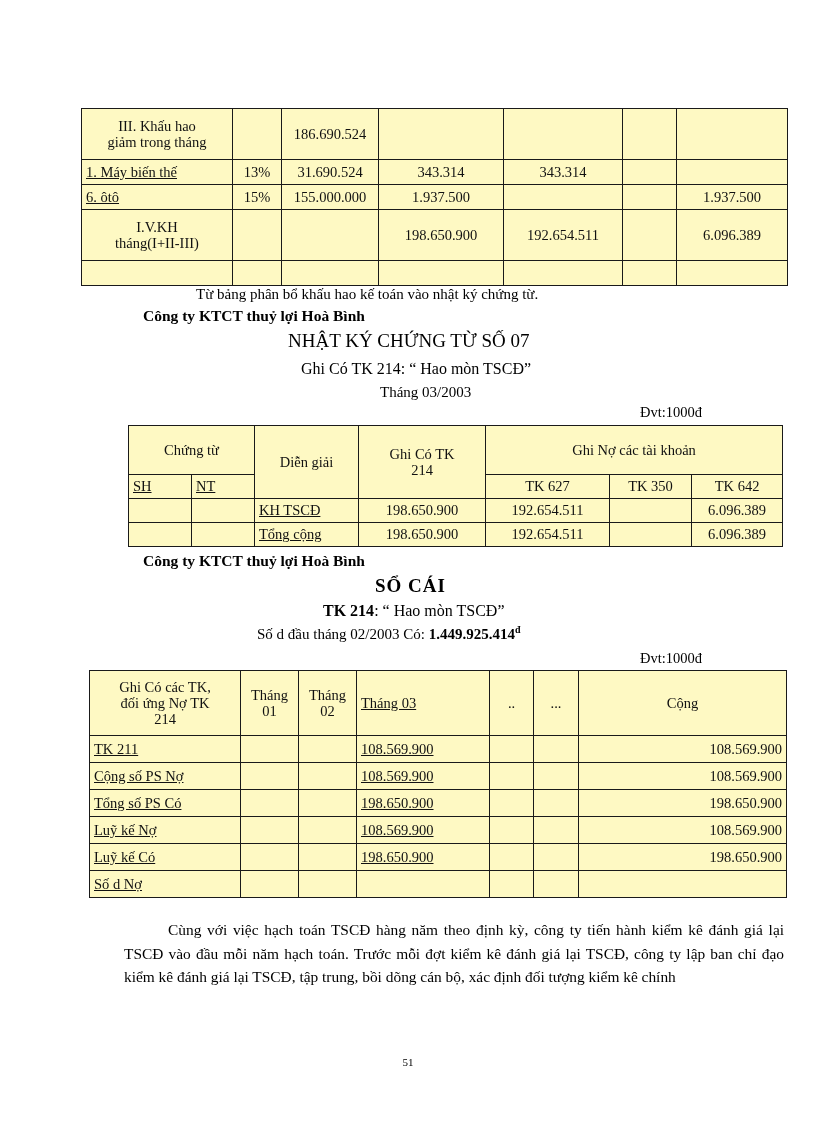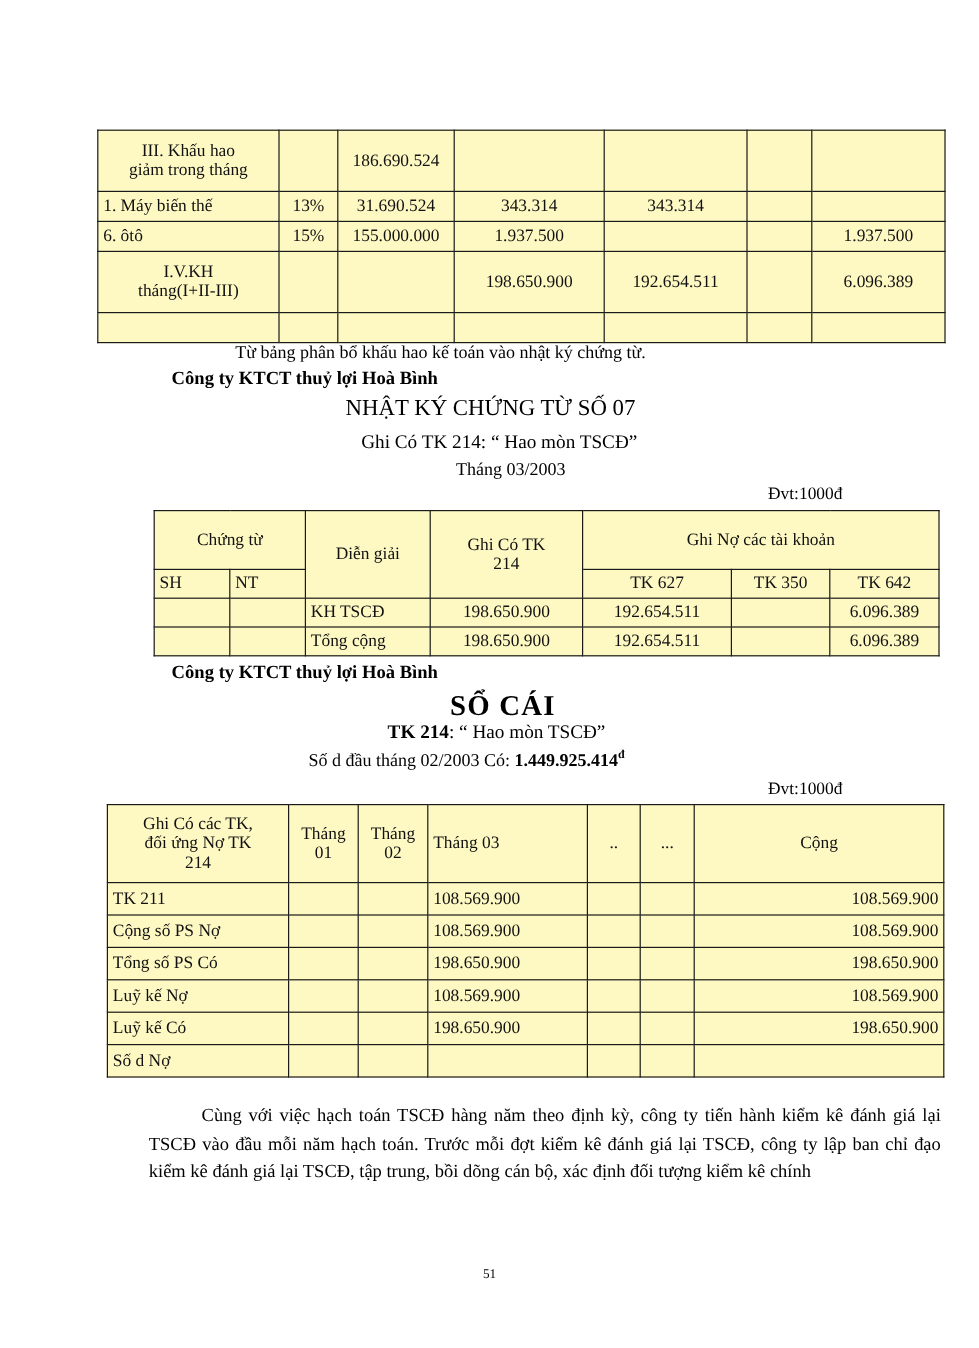--- a/index.html
+++ b/index.html
@@ -33,21 +33,21 @@
     border: 1.4px solid #1a1a1a;
     padding: 1px 4px;
     font-weight: normal;
     font-size: 14.5px;
     line-height: 1.12;
     vertical-align: middle;
     color: #111;
   }
   .c  { text-align: center; }
   .r  { text-align: right; }
-  .l  { text-align: left; }
+  .l  { text-align: left; text-decoration: underline; }
   .b  { font-weight: bold; }
   .sm { font-size: 12.5px; }
 
   
   #table-depreciation-reduction {
     position: absolute;
     left: 81px;
     top: 108px;
     width: 706px;
   }
@@ -73,21 +73,21 @@
     position: absolute;
     left: 128px;
     top: 425px;
     width: 654px;
   }
   #table-journal-voucher td { height: 21px; }
   #table-journal-voucher td.hd { height: 46px; }
 
   
   #company-name-2  { left: 143px; top: 552px; font-weight: bold; font-size: 15.5px; }
-  #ledger-title    { left: 375px; top: 575px; font-weight: bold; font-size: 24px; letter-spacing: 1px; }
+  #ledger-title    { left: 375px; top: 575px; font-weight: bold; font-size: 19px; letter-spacing: 1px; }
   #ledger-subtitle { left: 323px; top: 601px; font-size: 16px; }
   #ledger-opening  { left: 257px; top: 624px; font-size: 15px; }
   #unit-note-2     { left: 640px; top: 650px; font-size: 14.5px; }
   .bld { font-weight: bold; }
   .sup { font-size: 10px; vertical-align: super; font-weight: bold; }
 
   
   #table-general-ledger {
     position: absolute;
     left: 89px;

